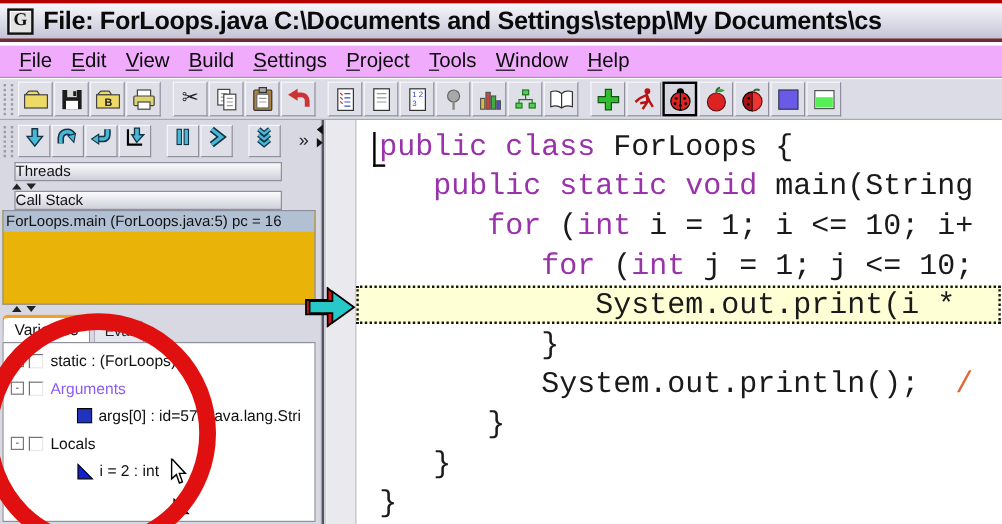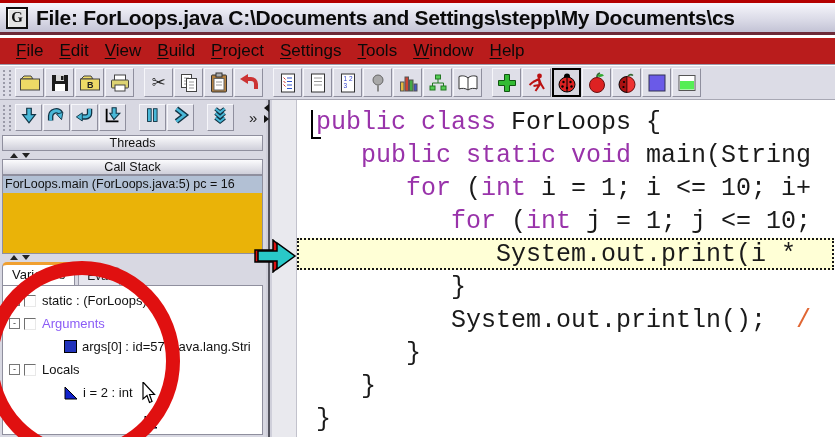--- a/index.html
+++ b/index.html
@@ -10,21 +10,21 @@
   #red-top{position:absolute;left:0;top:0;width:835px;height:3px;background:#b40000;}
   #titlebar{position:absolute;left:0;top:3px;width:835px;height:32px;
     background:linear-gradient(#f6f6fb,#d9d9e6 60%,#c3c3d5);
     border-bottom:3px solid #6e2a38;display:flex;align-items:center;gap:8px;padding-left:6px;box-sizing:border-box;}
   #win-icon{width:22px;height:22px;background:#e3e3e3;border:2px solid #101010;box-sizing:border-box;
     display:flex;align-items:center;justify-content:center;font-family:"Liberation Serif",serif;
     font-weight:bold;font-size:15px;color:#101010;box-shadow:inset 1px 1px 0 #fff;}
   #win-title{font-size:21px;font-weight:bold;color:#0a0a0a;letter-spacing:-0.3px;white-space:nowrap;}
 
   
-  #menubar{position:absolute;left:0;top:38px;width:835px;height:27px;background:#b91c1c;
+  #menubar{position:absolute;left:0;top:38px;width:835px;height:27px;background:#f0abfc;
     border-bottom:1px solid #9c9cac;display:flex;align-items:center;padding-left:8px;box-sizing:border-box;}
   .menu-item{font-size:17px;color:#0a0a0a;padding:2px 8px;cursor:default;}
   .menu-item u{text-underline-offset:2px;}
 
   
   #toolbar{position:absolute;left:0;top:66px;width:835px;height:34px;background:#dcdce6;
     border-bottom:1px solid #a8a8b4;display:flex;align-items:center;box-sizing:border-box;padding-left:2px;}
   .grip{width:4px;height:26px;border-left:2px dotted #9a9aa8;border-right:2px dotted #9a9aa8;margin:0 4px 0 1px;}
   .tgroup{display:flex;margin-right:9px;}
   .tbtn{width:29px;height:29px;background:#dfdfe8;border:1px solid;border-color:#f6f6fa #8f8f9e #8f8f9e #f6f6fa;
@@ -40,22 +40,22 @@
   .tri-left{position:absolute;left:-2px;top:4px;width:0;height:0;border-top:4px solid transparent;border-bottom:4px solid transparent;border-right:5px solid #111;}
   .tri-right{position:absolute;left:-2px;top:15px;width:0;height:0;border-top:4px solid transparent;border-bottom:4px solid transparent;border-left:5px solid #111;}
 
   
   #debug-toolbar{position:absolute;left:0;top:2px;width:266px;height:31px;display:flex;align-items:center;padding-left:2px;box-sizing:border-box;}
   .dgroup{display:flex;margin-right:12px;}
   .dbtn{width:27px;height:27px;background:#dfdfe8;border:1px solid;border-color:#f6f6fa #8f8f9e #8f8f9e #f6f6fa;
     display:flex;align-items:center;justify-content:center;margin-right:1px;box-sizing:border-box;}
   #debug-overflow{font-size:15px;color:#222;margin-left:2px;cursor:default;}
 
-  .pane-header{position:absolute;left:2px;width:261px;height:16px;background:linear-gradient(#fbfbfd,#cfcfda);
-    border:1px solid #8f8f9e;box-sizing:border-box;text-align:center;font-size:12.5px;color:#111;line-height:14px;}
+  .pane-header{position:absolute;left:12px;width:223px;height:16px;background:linear-gradient(#fbfbfd,#cfcfda);
+    border:1px solid #8f8f9e;box-sizing:border-box;font-size:12.5px;color:#111;line-height:14px;}
   .splitter{position:absolute;left:2px;width:261px;height:7px;}
   .splitter .up{position:absolute;left:8px;top:1px;width:0;height:0;border-left:4px solid transparent;border-right:4px solid transparent;border-bottom:5px solid #222;}
   .splitter .down{position:absolute;left:20px;top:1px;width:0;height:0;border-left:4px solid transparent;border-right:4px solid transparent;border-top:5px solid #222;}
 
   #callstack-list{position:absolute;left:2px;top:75px;width:261px;height:79px;background:#eab308;
     border:1px solid #8f8f9e;box-sizing:border-box;overflow:hidden;}
   .stack-row{height:17px;font-size:12.5px;line-height:17px;padding-left:2px;white-space:nowrap;color:#111;}
   .stack-row.selected{background:#b2c0d4;}
 
   
@@ -102,22 +102,22 @@
   <div id="titlebar">
     <div id="win-icon">G</div>
     <div id="win-title">File: ForLoops.java  C:\Documents and Settings\stepp\My Documents\cs</div>
   </div>
 
   <div id="menubar">
       <span class="menu-item"><u>F</u>ile</span>
       <span class="menu-item"><u>E</u>dit</span>
       <span class="menu-item"><u>V</u>iew</span>
       <span class="menu-item"><u>B</u>uild</span>
+      <span class="menu-item"><u>S</u>ettings</span>
       <span class="menu-item"><u>P</u>roject</span>
-      <span class="menu-item"><u>S</u>ettings</span>
       <span class="menu-item"><u>T</u>ools</span>
       <span class="menu-item"><u>W</u>indow</span>
       <span class="menu-item"><u>H</u>elp</span>
     </div>
 
   <div id="toolbar">
     <div class="grip"></div>
   <div class="tgroup">
         <div class="tbtn">
           <span class="icon-wrap">

